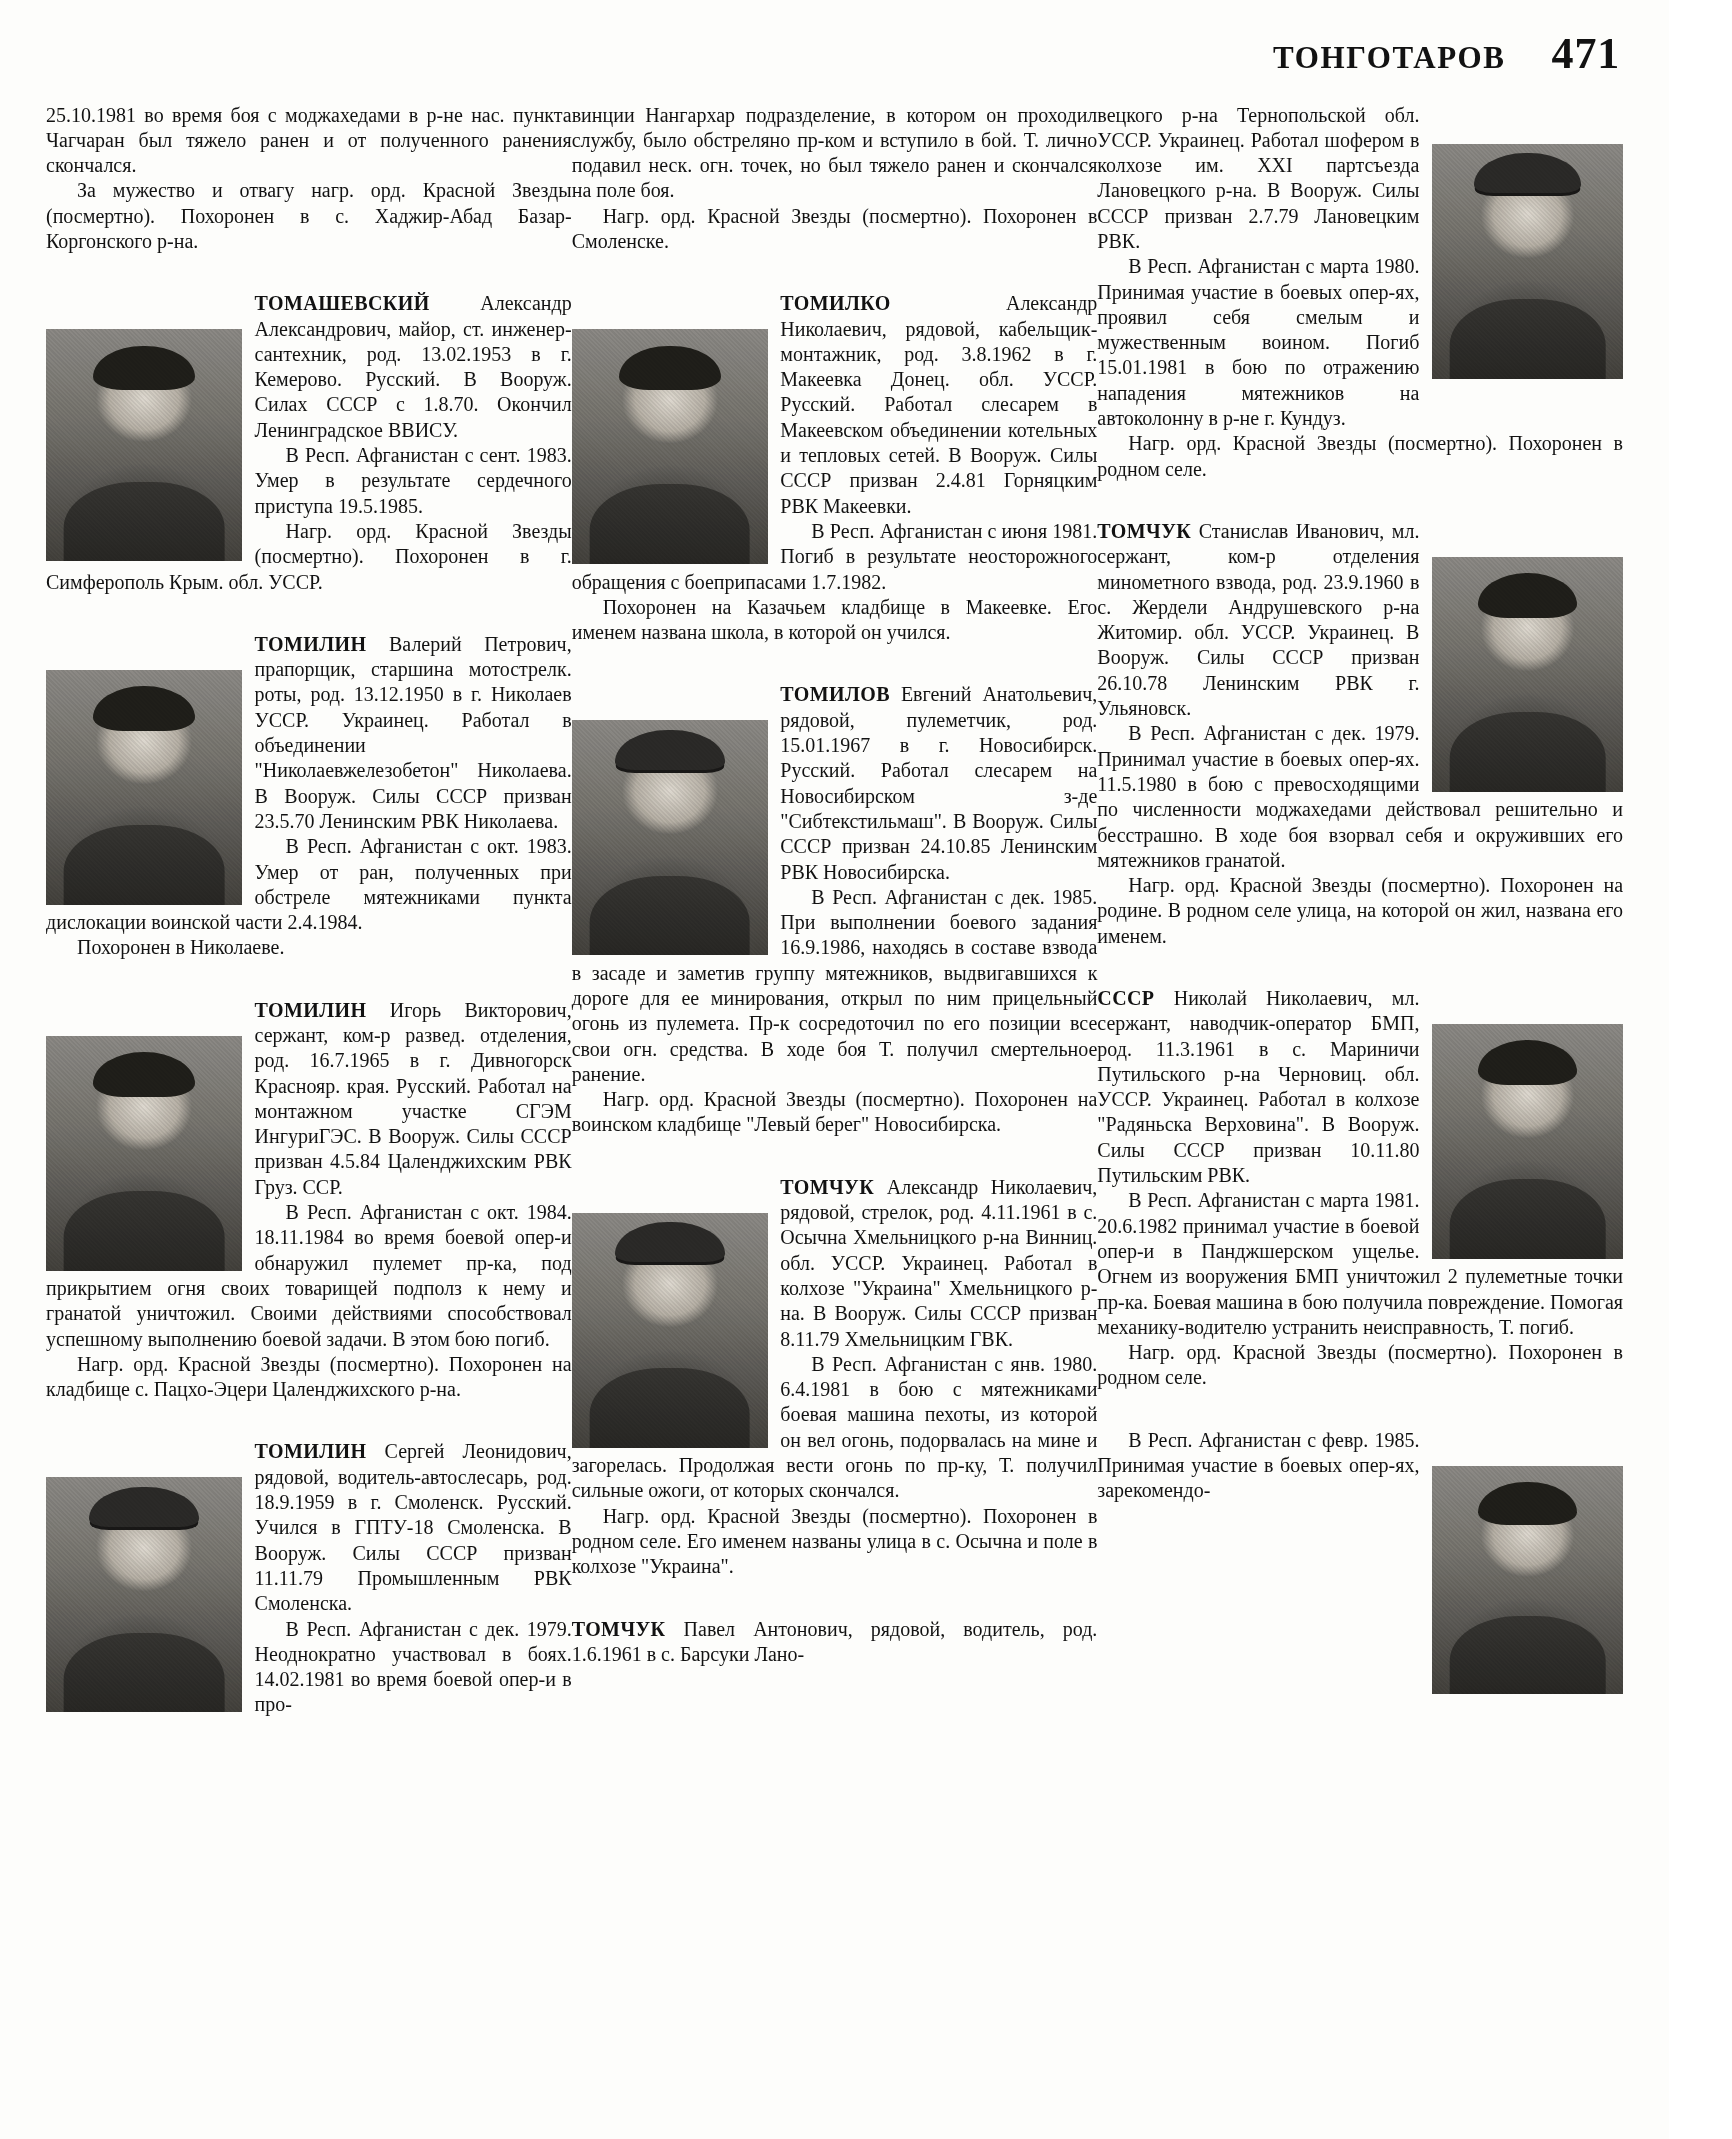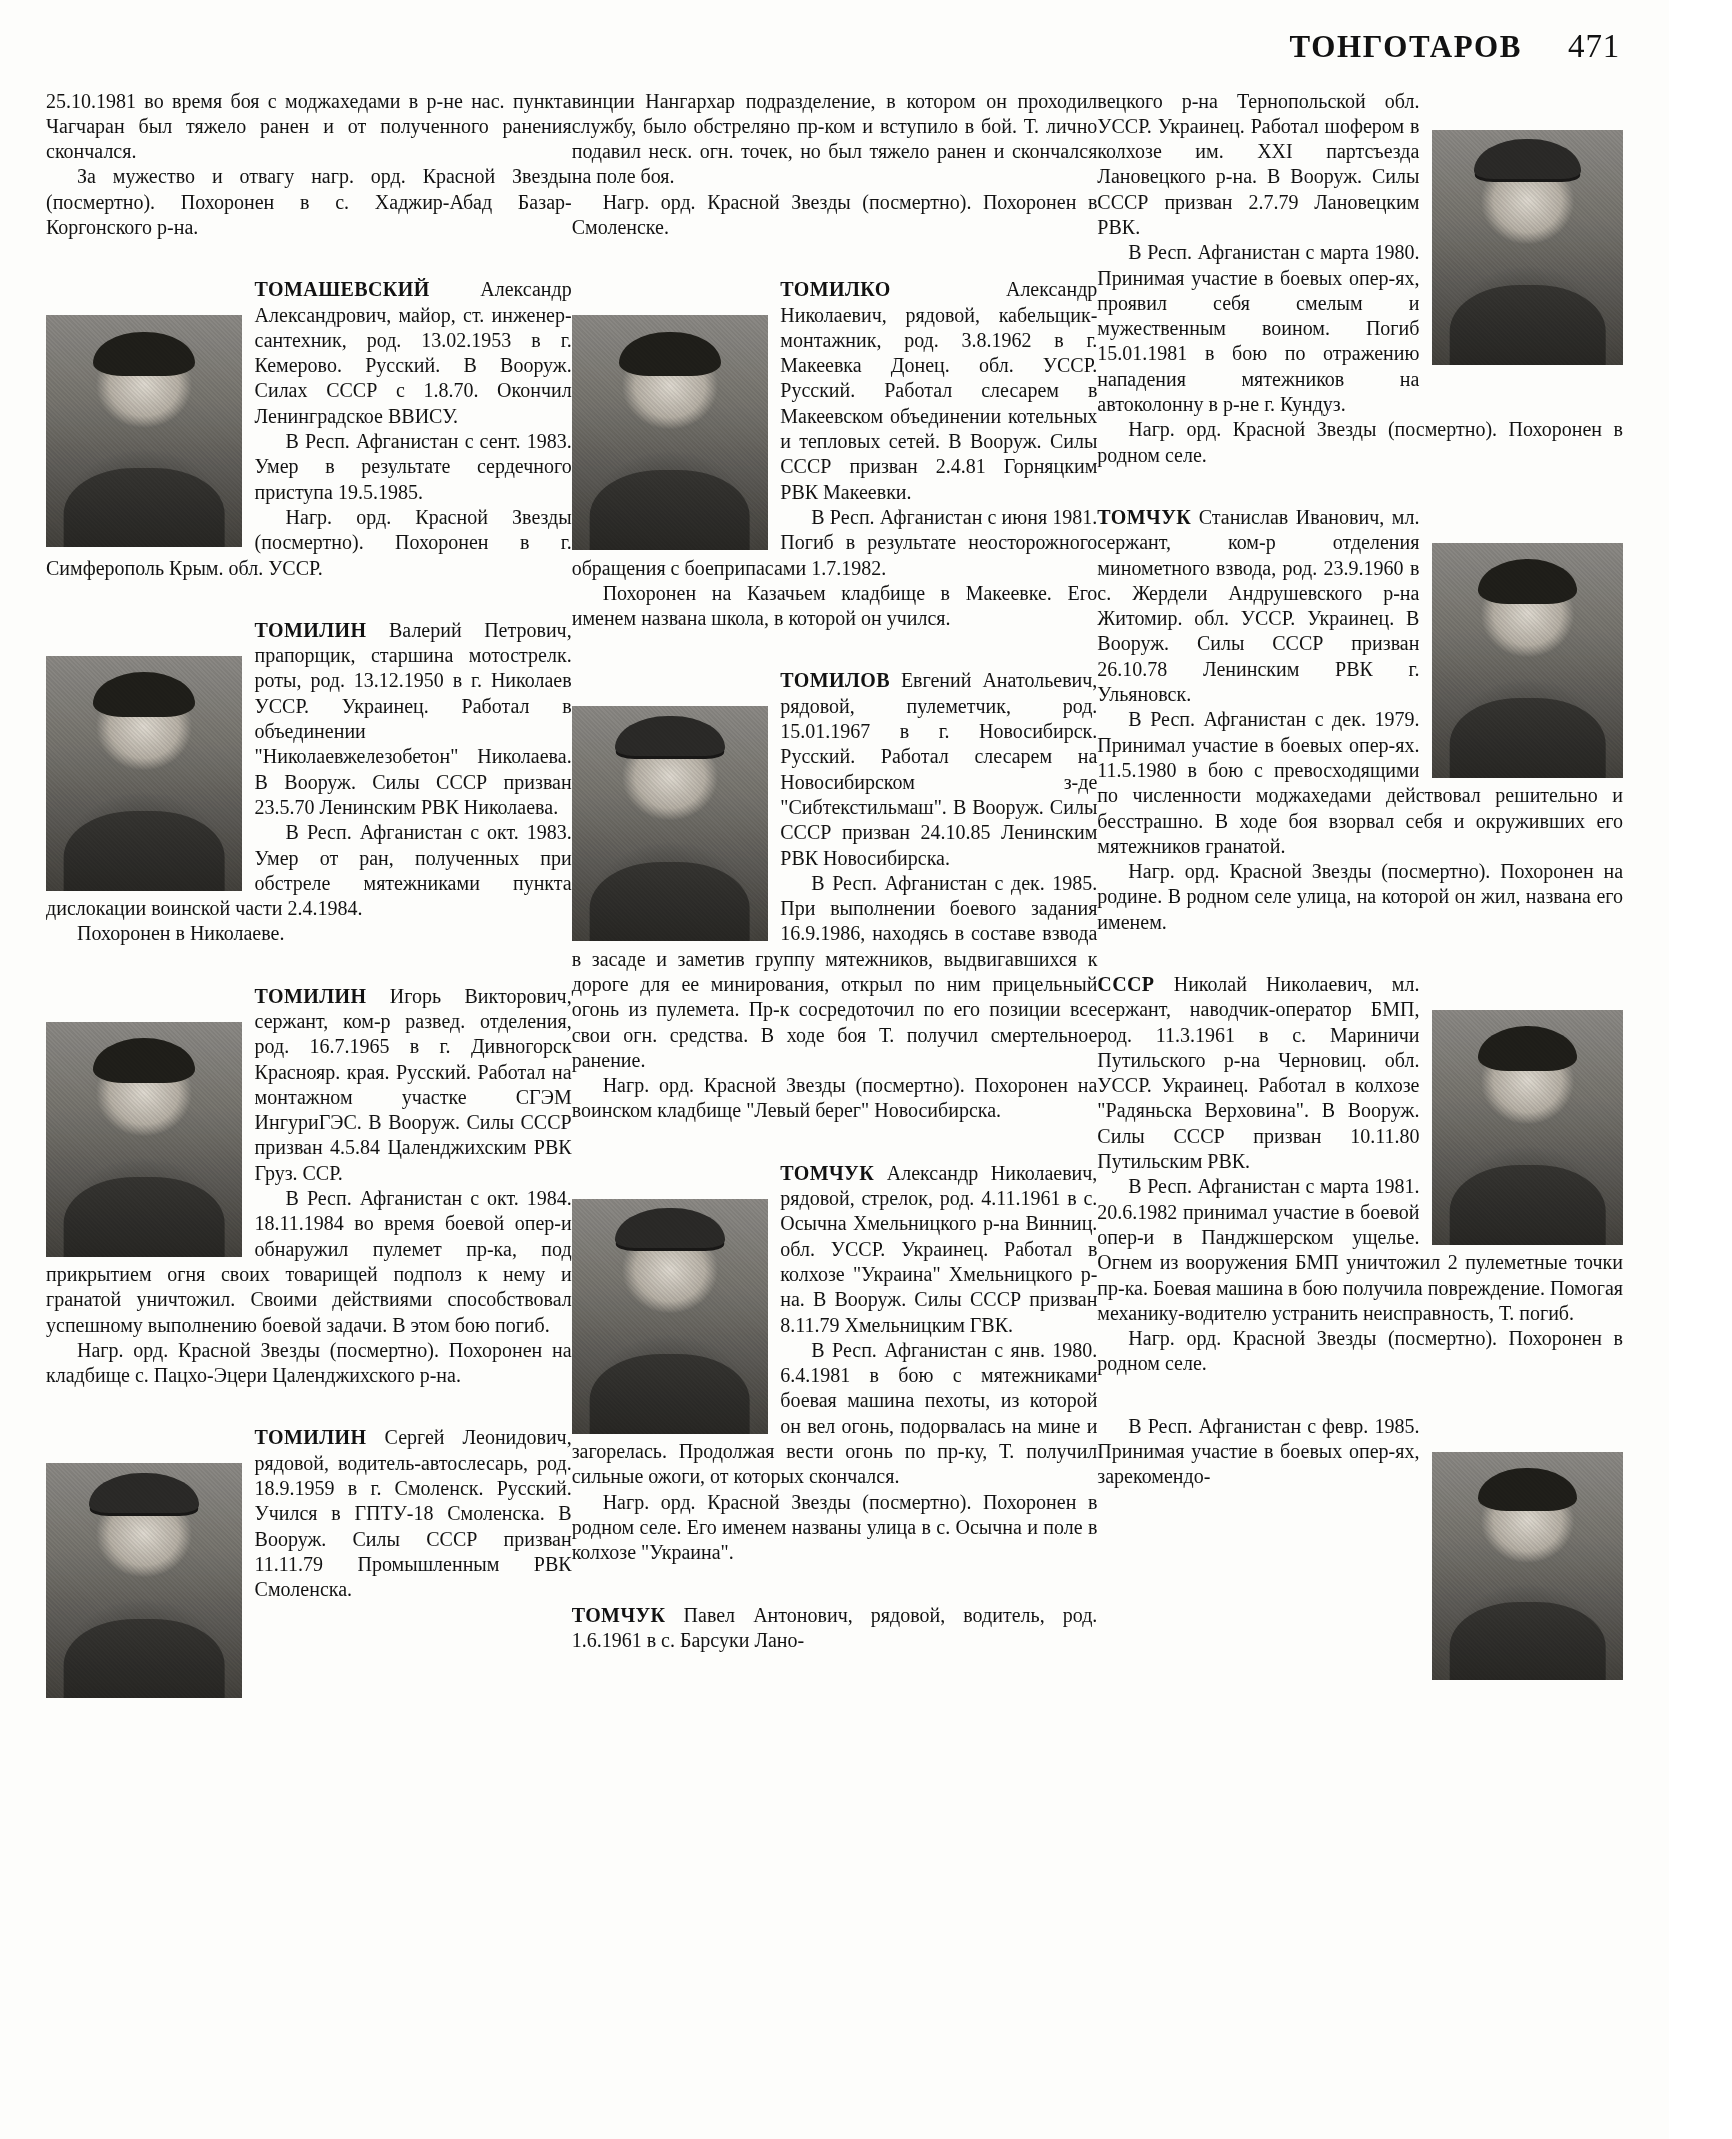--- a/index.html
+++ b/index.html
@@ -29,22 +29,22 @@
     justify-content: flex-end;
     padding: 28px 49px 0 0;
     gap: 46px;
   }
   .header-title {
     font-size: 31px;
     font-weight: bold;
     letter-spacing: 1.6px;
   }
   .header-page-no {
-    font-size: 33px;
-    font-weight: normal;
+    font-size: 44px;
+    font-weight: bold;
     letter-spacing: 0.8px;
   }
   
   .columns {
     display: flex;
     padding: 23.5px 46px 31px 46px;
     align-items: flex-start;
   }
   .col {
     width: 527px;
@@ -182,20 +182,21 @@
         <p>В Респ. Афганистан с окт. 1984. 18.11.1984 во время боевой опер-и обнаружил пулемет пр-ка, под прикрытием огня своих товарищей подполз к нему и гранатой уничтожил. Своими действиями способствовал успешному выполнению боевой задачи. В этом бою погиб.</p>
         <p>Нагр. орд. Красной Звезды (посмертно). Похоронен на кладбище с. Пацхо-Эцери Цаленджихского р-на.</p>
       </div>
 
       <div class="entry clearfix">
         <div class="photo photo-left" style="width:196px;height:235px;margin-top:38px;">
           <div class="portrait cap"></div>
             <div class="grain"></div>
         </div>
         <p class="noindent"><span class="surname">ТОМИЛИН</span> <span>Сергей Леонидович, рядовой, водитель-автослесарь, род. 18.9.1959 в г. Смоленск. Русский. Учился в ГПТУ-18 Смоленска. В Вооруж. Силы СССР призван 11.11.79 Промышленным РВК Смоленска.</span></p>
+        <p>В Респ. Афганистан с дек. 1979. Неоднократно участвовал в боях. 14.02.1981 во время боевой опер-и в про-</p>
       </div>
 
     </div>
 
     <div class="col">
 
       <div class="entry clearfix">
         <p class="noindent">винции Нангархар подразделение, в котором он проходил службу, было обстреляно пр-ком и вступило в бой. Т. лично подавил неск. огн. точек, но был тяжело ранен и скончался на поле боя.</p>
         <p>Нагр. орд. Красной Звезды (посмертно). Похоронен в Смоленске.</p>
       </div>

